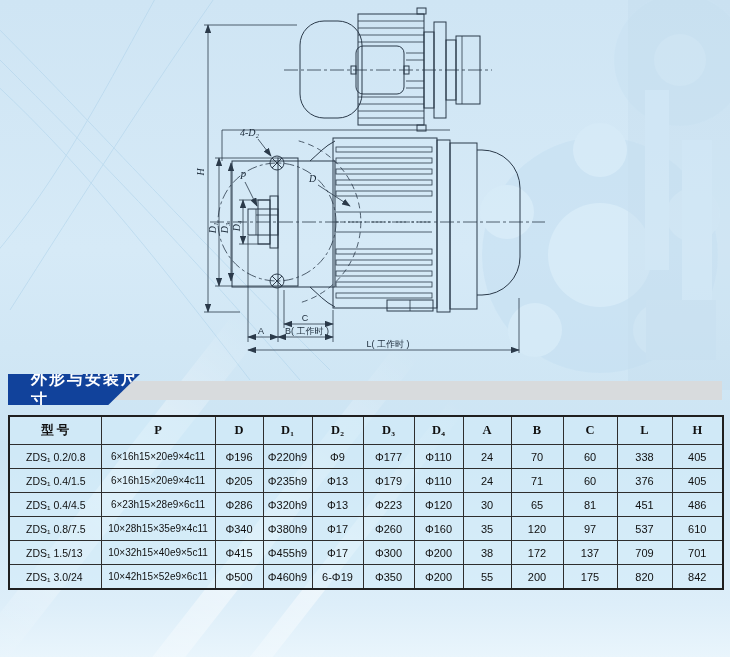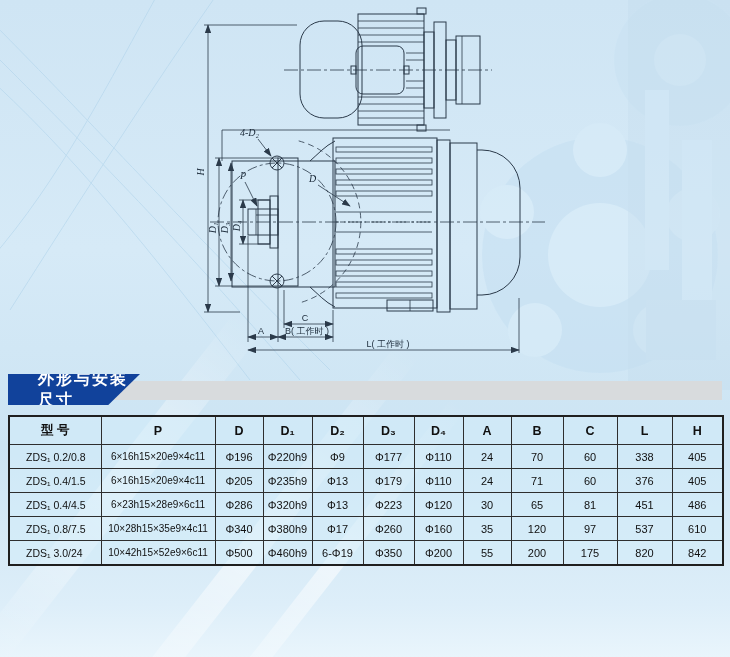--- a/index.html
+++ b/index.html
@@ -15,28 +15,28 @@
   .s3{left:120px;top:560px;width:420px;height:18px;transform:rotate(-52deg);}
   svg.drawing{position:absolute;left:0;top:0;z-index:3;}
   svg.drawing .ln{stroke:var(--line,#2b3a4a);stroke-width:1;fill:none;}
   svg.drawing .thin{stroke:var(--line,#2b3a4a);stroke-width:.8;fill:none;}
   svg.drawing text{fill:#1c2b3a;font-family:"Liberation Serif","DejaVu Serif",serif;font-style:italic;font-size:10px;}
   svg.drawing text.cjk{font-family:"Liberation Sans","DejaVu Sans",sans-serif;font-style:normal;font-size:9px;}
   .title-band{position:absolute;left:60px;top:381px;width:662px;height:19px;z-index:3;
     background:var(--band,#d8dbdd);}
   .title-tab{position:absolute;left:8px;top:374px;width:132px;height:31px;z-index:4;
     background:var(--accent,#11429b);clip-path:polygon(0 0,100% 0,76% 100%,0 100%);
-    display:flex;align-items:center;box-sizing:border-box;padding-left:30px;
+    display:flex;align-items:center;box-sizing:border-box;padding-left:23px;
     color:#ffffff;font-weight:bold;font-size:16px;letter-spacing:2px;}
   table.dim{position:absolute;left:8px;top:415px;width:714px;z-index:3;
     border-collapse:collapse;table-layout:fixed;
     background:rgba(211,236,250,0.55);border:2px solid #1f1f1f;}
   table.dim th,table.dim td{border:1px solid #2e2e2e;text-align:center;color:#101010;
     padding:0 1px;overflow:hidden;white-space:nowrap;}
-  table.dim th{height:27px;font-size:12.5px;font-weight:600;}
+  table.dim th{height:27px;font-size:12.5px;font-weight:600;font-family:Liberation Serif, serif;}
   table.dim td{height:23px;font-size:11px;}
   table.dim td.model{text-align:left;padding-left:16px;font-size:10.5px;}
   table.dim td.pcol{font-size:10px;}
 </style>
 </head>
 <body>
 
 <div class="page">
 
   <svg class="deco" width="340" height="380" style="left:0;top:0;">
@@ -288,20 +288,34 @@
           <td class="">Φ17</td>
           <td class="">Φ260</td>
           <td class="">Φ160</td>
           <td class="">35</td>
           <td class="">120</td>
           <td class="">97</td>
           <td class="">537</td>
           <td class="">610</td>
         </tr>
         <tr>
+          <td class="model">ZDS₁ 1.5/13</td>
+          <td class="pcol">10×32h15×40e9×5c11</td>
+          <td class="">Φ415</td>
+          <td class="">Φ455h9</td>
+          <td class="">Φ17</td>
+          <td class="">Φ300</td>
+          <td class="">Φ200</td>
+          <td class="">38</td>
+          <td class="">172</td>
+          <td class="">137</td>
+          <td class="">709</td>
+          <td class="">701</td>
+        </tr>
+        <tr>
           <td class="model">ZDS₁ 3.0/24</td>
           <td class="pcol">10×42h15×52e9×6c11</td>
           <td class="">Φ500</td>
           <td class="">Φ460h9</td>
           <td class="">6-Φ19</td>
           <td class="">Φ350</td>
           <td class="">Φ200</td>
           <td class="">55</td>
           <td class="">200</td>
           <td class="">175</td>

